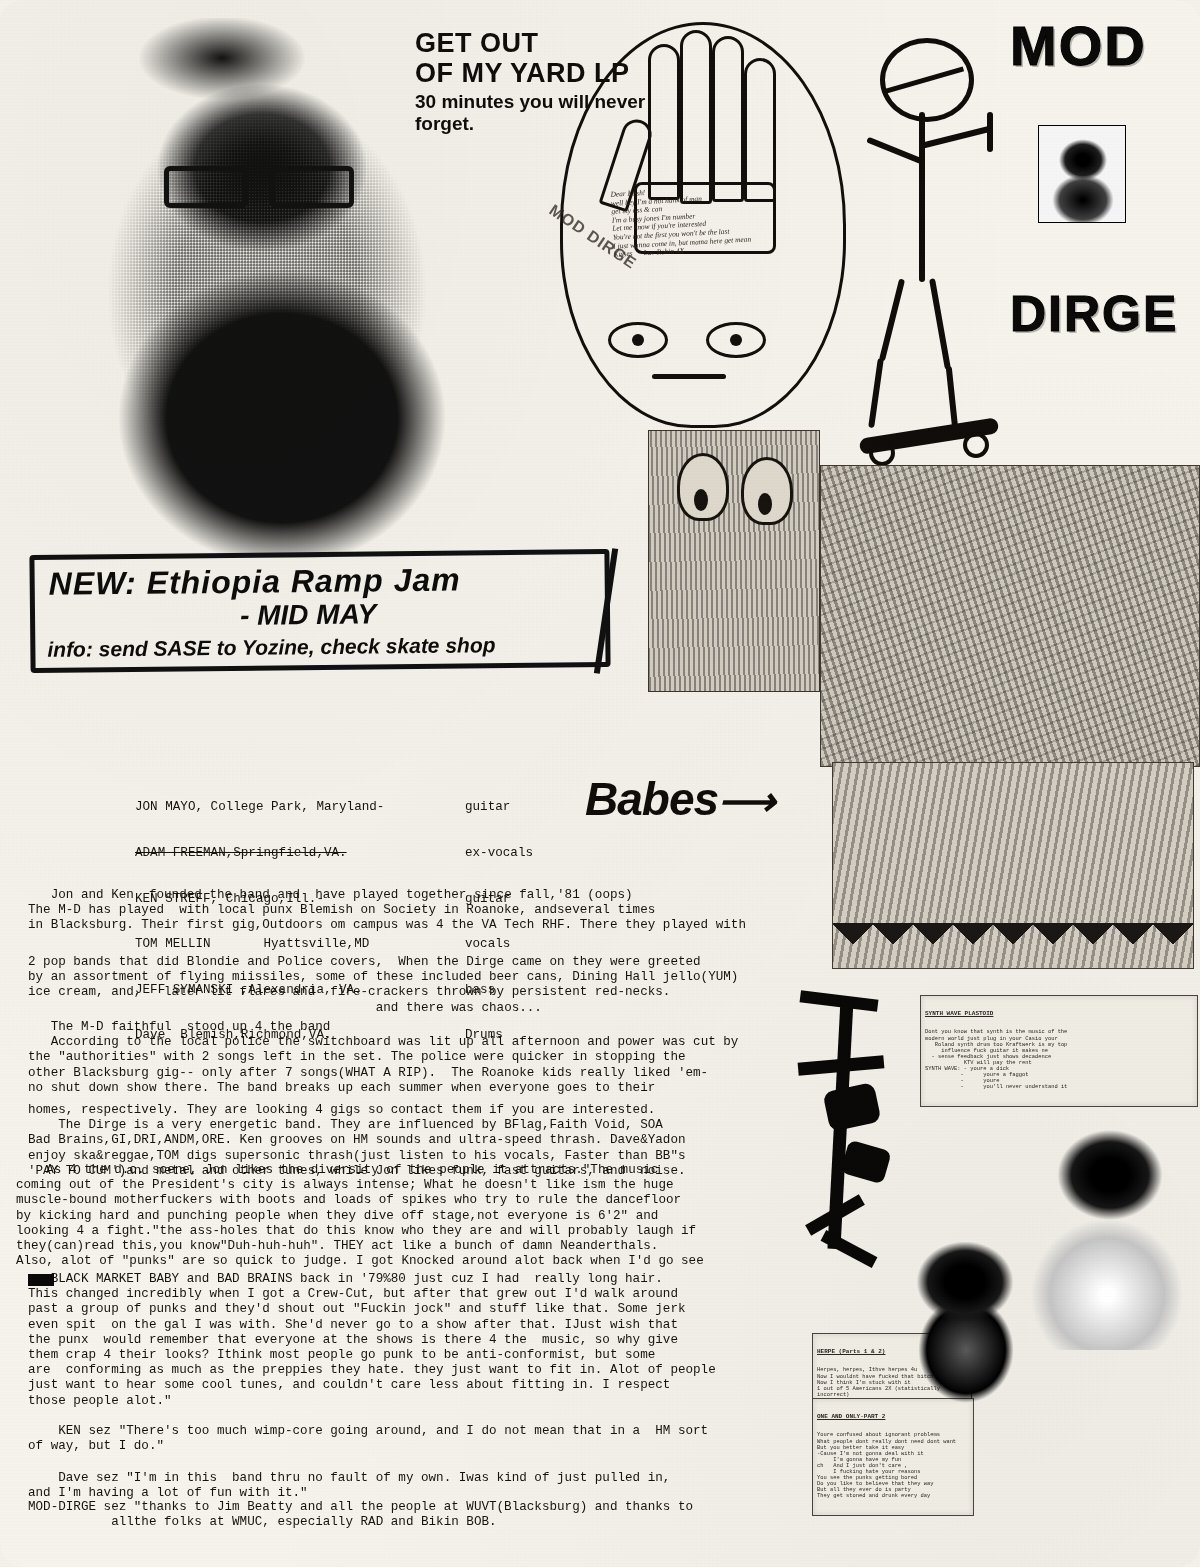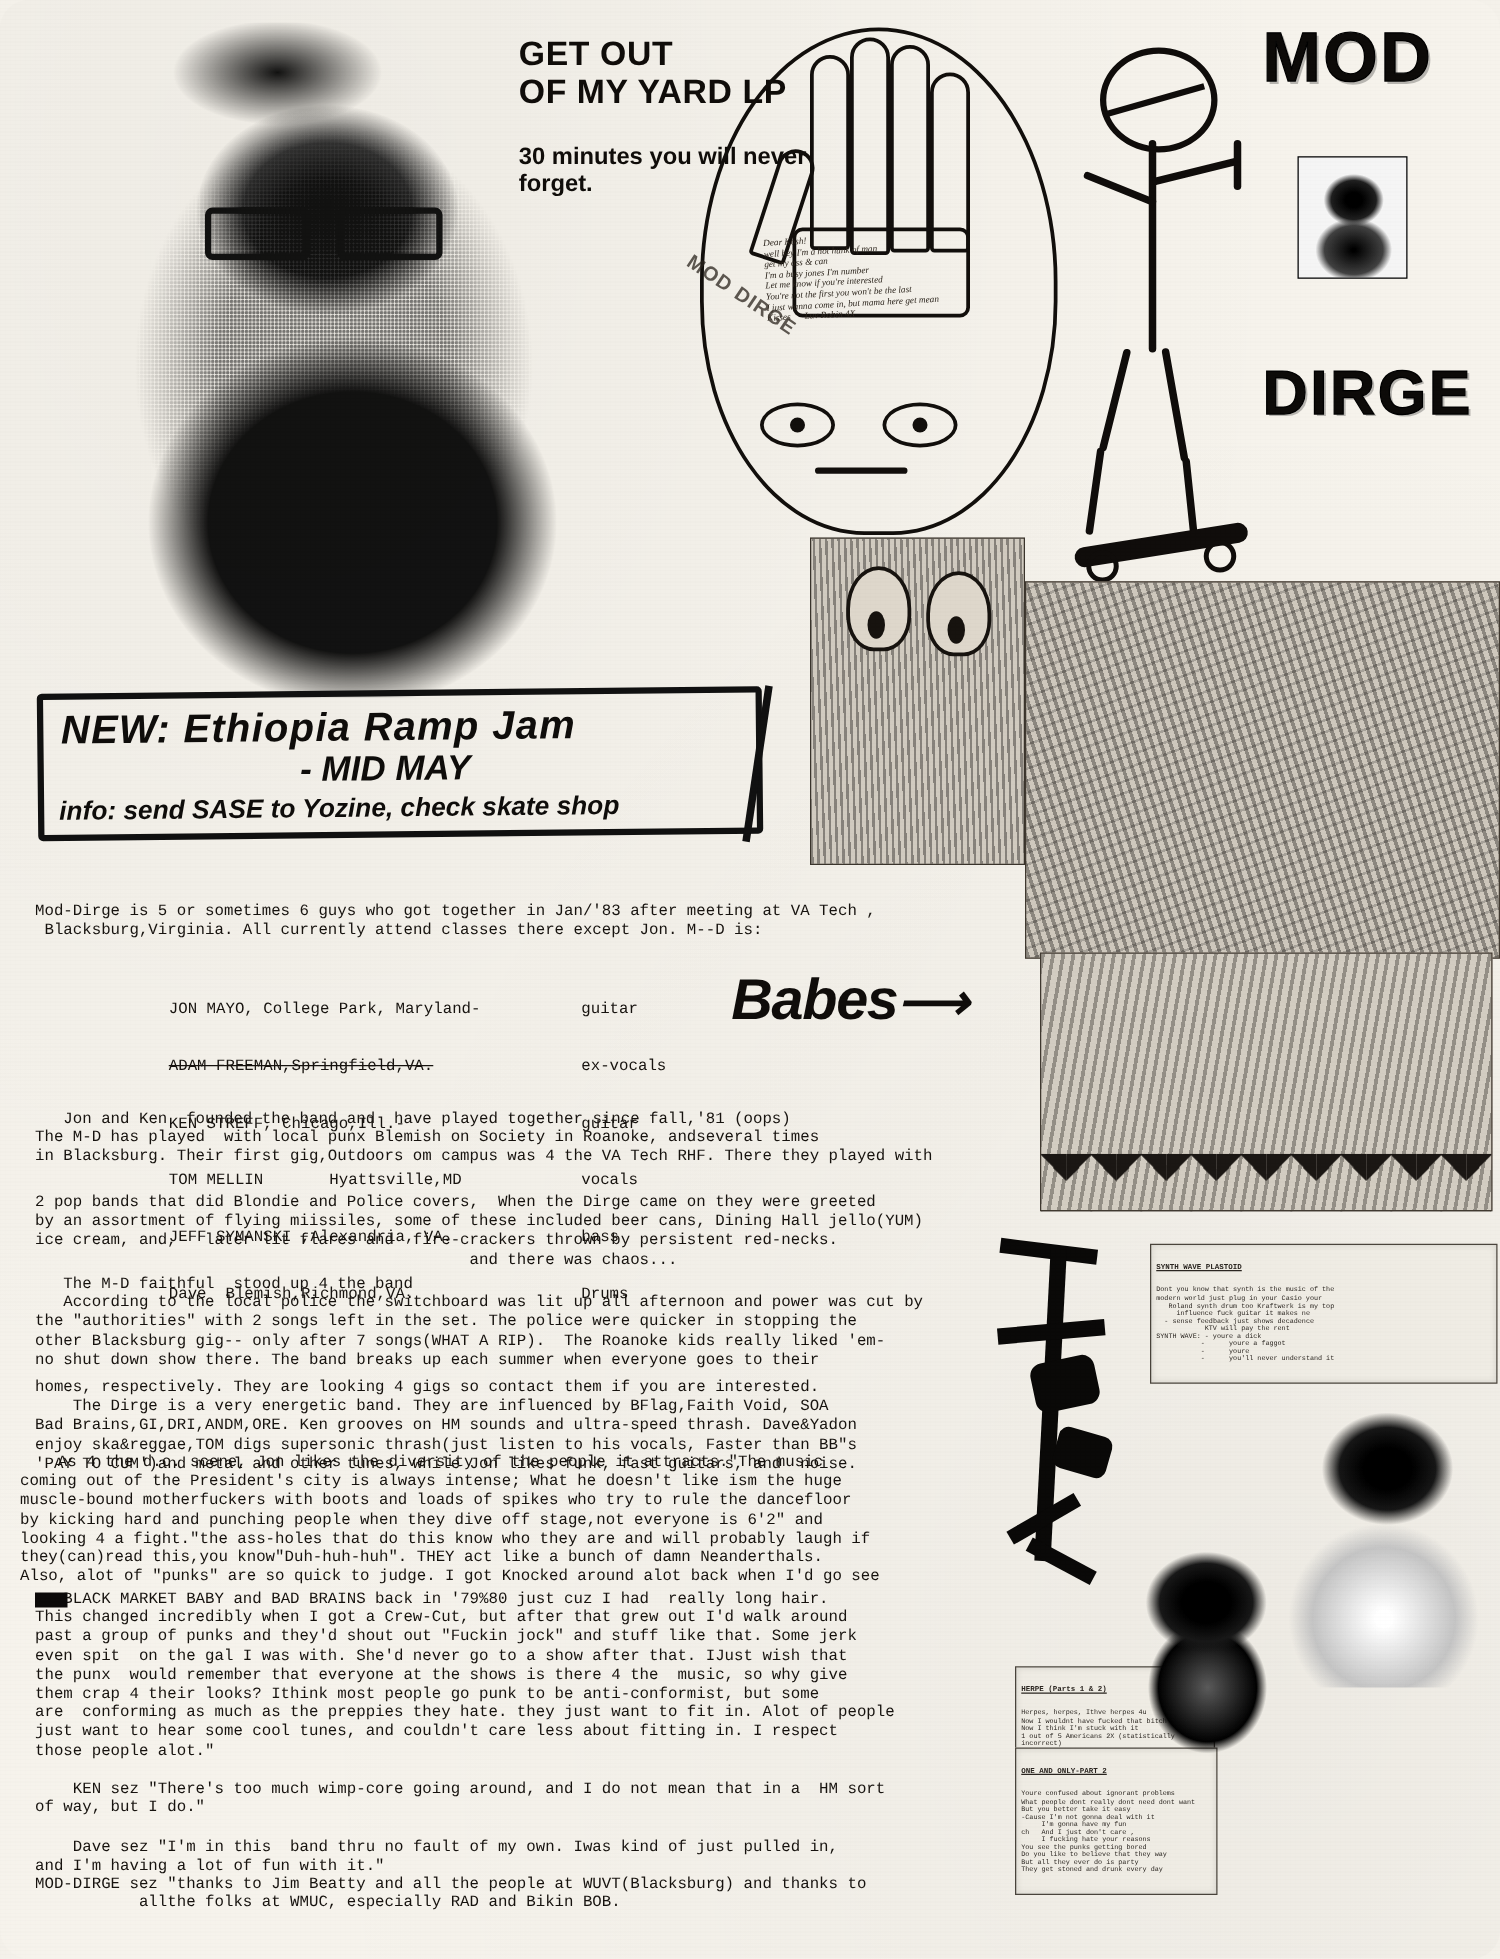--- a/index.html
+++ b/index.html
@@ -34,21 +34,21 @@
   
   #headline{
     left:415px;top:28px;width:250px;
     font-family:"Liberation Sans", sans-serif;
     font-weight:bold;
     line-height:1.12;
     color:#100d0a;
   }
   #headline .l1{font-size:27px;letter-spacing:.5px;}
   #headline .l2{font-size:27px;letter-spacing:.5px;}
-  #headline .l3{font-size:19px;margin-top:27px;font-weight:bold;}
+  #headline .l3{font-size:19px;margin-top:3px;font-weight:bold;}
 
   
   #logo{
     left:1010px;top:18px;width:185px;
   }
   .logoword{
     font-family:"Liberation Sans", sans-serif;
     font-weight:bold;
     font-size:56px;
     letter-spacing:2px;
@@ -367,22 +367,20 @@
   </div>
 
   <div class="abs" id="art-crowd"></div>
 
   <div class="abs" id="banner">
     <div class="hand b1">NEW: Ethiopia Ramp Jam</div>
     <div class="hand b2">- MID MAY</div>
     <div class="hand b3">info: send SASE to Yozine, check skate shop</div>
   </div>
 
-  <div class="abs body-text" id="intro">Mod-Dirge is 5 or sometimes 6 guys who got together in Jan/'83 after meeting at VA Tech ,
- Blacksburg,Virginia. All currently attend classes there except Jon. M--D is:</div>
 
   <div class="abs body-text" id="members">
     <div class="row">
       <span class="nm">JON MAYO, College Park, Maryland-</span>
       <span class="role">guitar</span>
     </div>
     <div class="row">
       <span class="nm strike">ADAM FREEMAN,Springfield,VA.</span>
       <span class="role">ex-vocals</span>
     </div>

